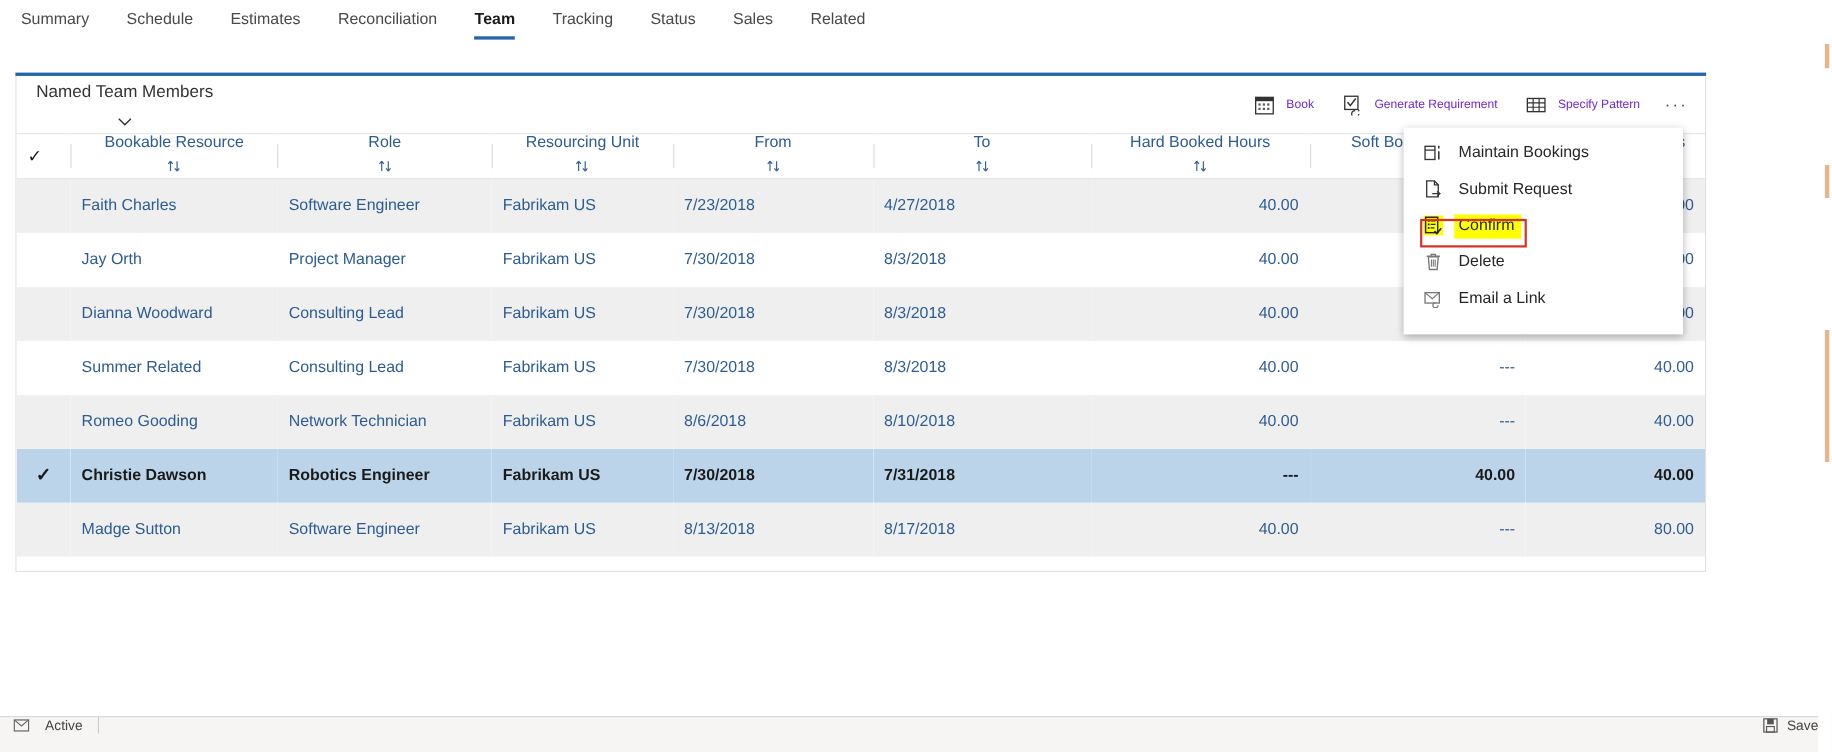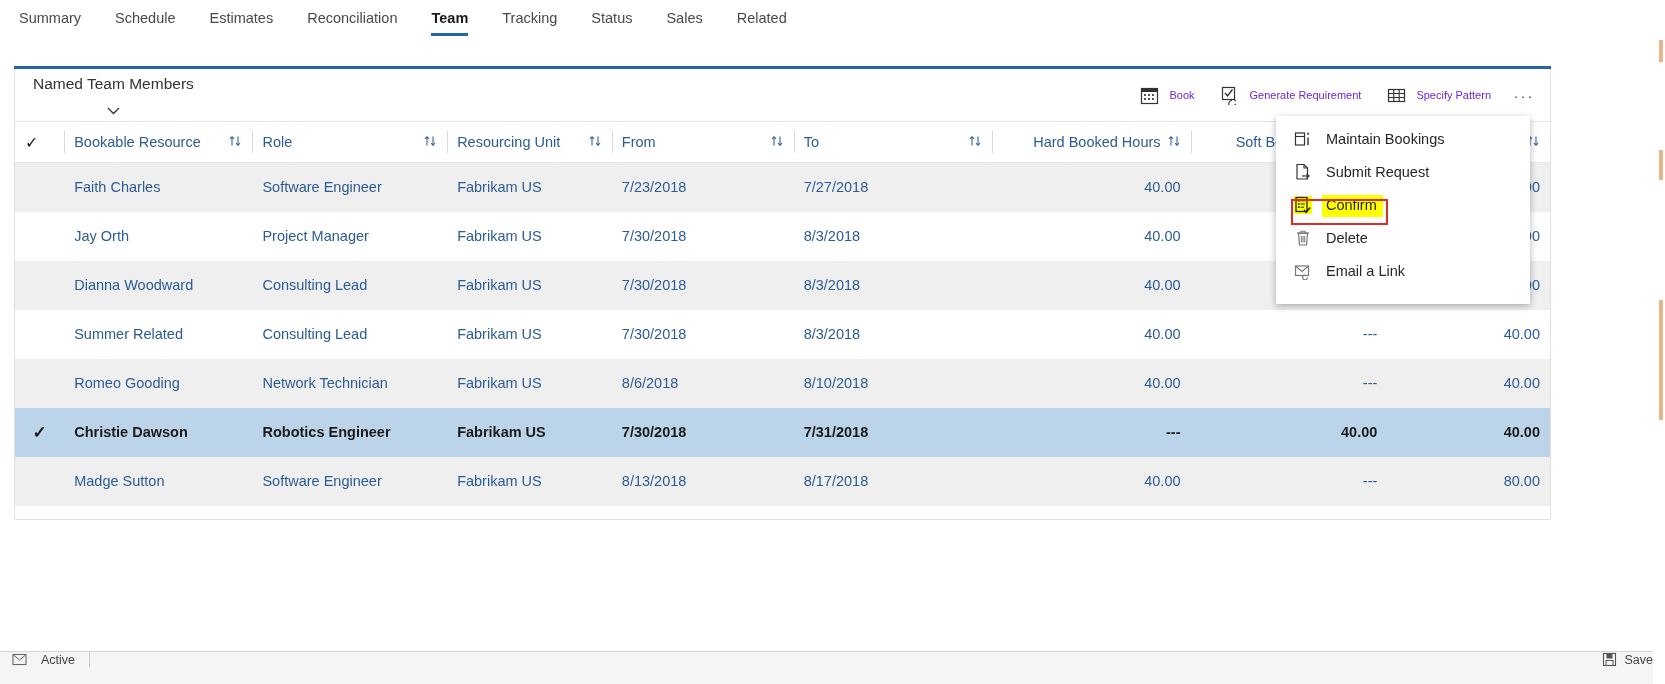--- a/index.html
+++ b/index.html
@@ -94,21 +94,21 @@
     text-align: left;
     padding: 0 10px;
     border-top: 1px solid #e6e6e6;
     border-bottom: 1px solid #e6e6e6;
     position: relative;
     white-space: nowrap;
     cursor: pointer;
   }
   table.grid th .hdr-wrap {
     display: flex; align-items: center; justify-content: space-between;
-    gap: 6px; height: 100%;
+    gap: 6px; height: 100%; flex-direction: column;
   }
   table.grid th.num .hdr-wrap { justify-content: flex-end; }
   table.grid th.divider::before {
     content: ""; position: absolute;
     left: 0; top: 9px; bottom: 9px; width: 1px;
     background: #d9d9d9;
   }
   .sort-ico { flex: none; opacity: .95; }
 
   table.grid td {
@@ -366,21 +366,21 @@
         </tr>
     </thead>
     <tbody>
 
     <tr class="alt">
           <td class="chk"></td>
           <td class="">Faith Charles</td>
           <td class="">Software Engineer</td>
           <td class="">Fabrikam US</td>
           <td class="plain">7/23/2018</td>
-          <td class="plain">7/27/2018</td>
+          <td class="plain">4/27/2018</td>
           <td class="num">40.00</td>
           <td class="num">---</td>
           <td class="num">40.00</td>
         </tr>
         <tr class="">
           <td class="chk"></td>
           <td class="">Jay Orth</td>
           <td class="">Project Manager</td>
           <td class="">Fabrikam US</td>
           <td class="plain">7/30/2018</td>

